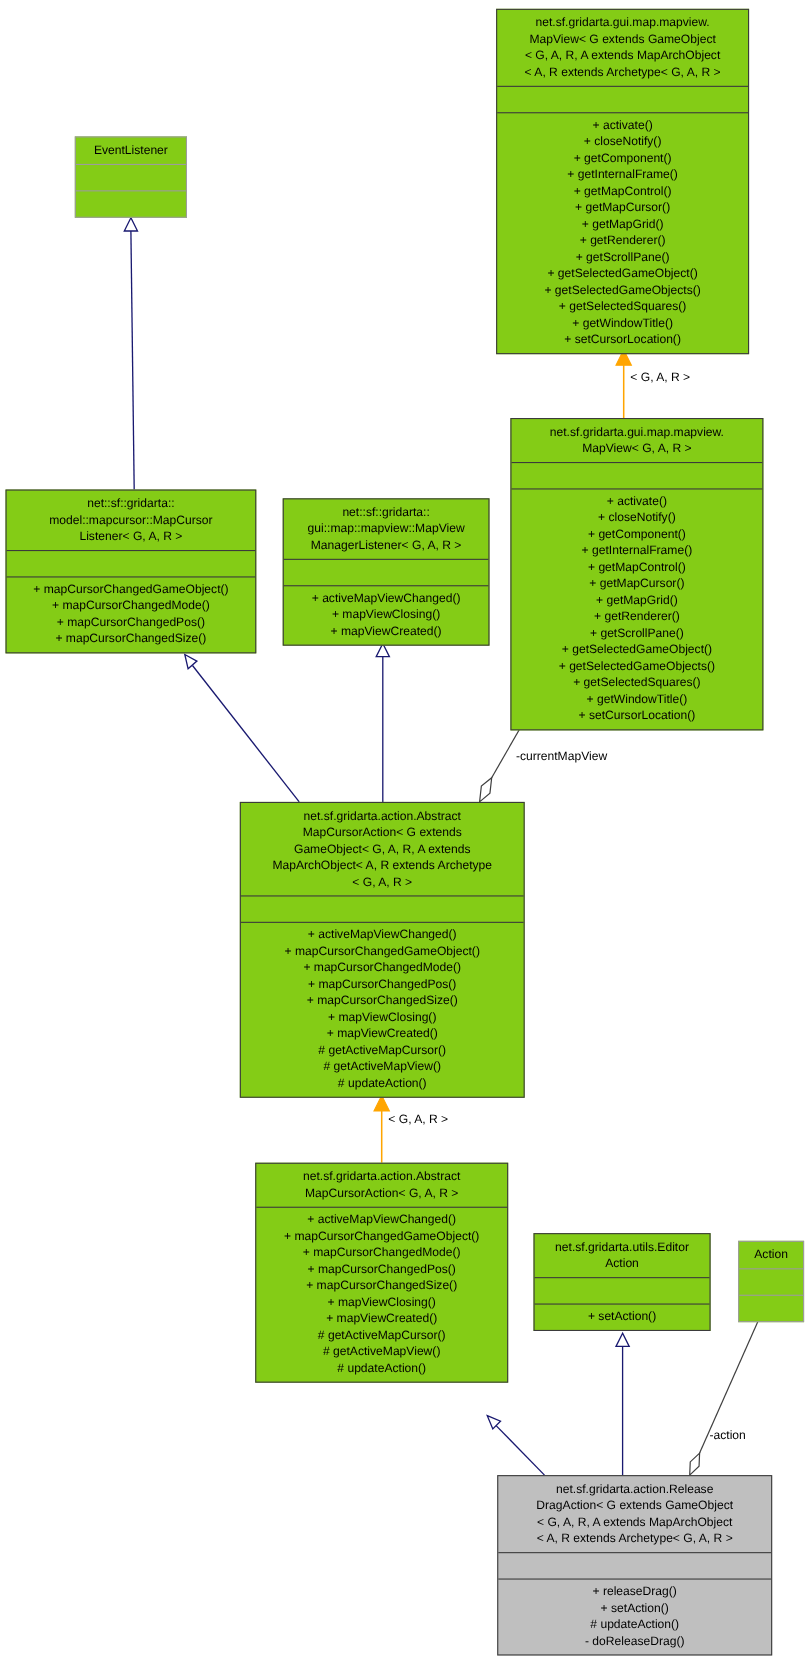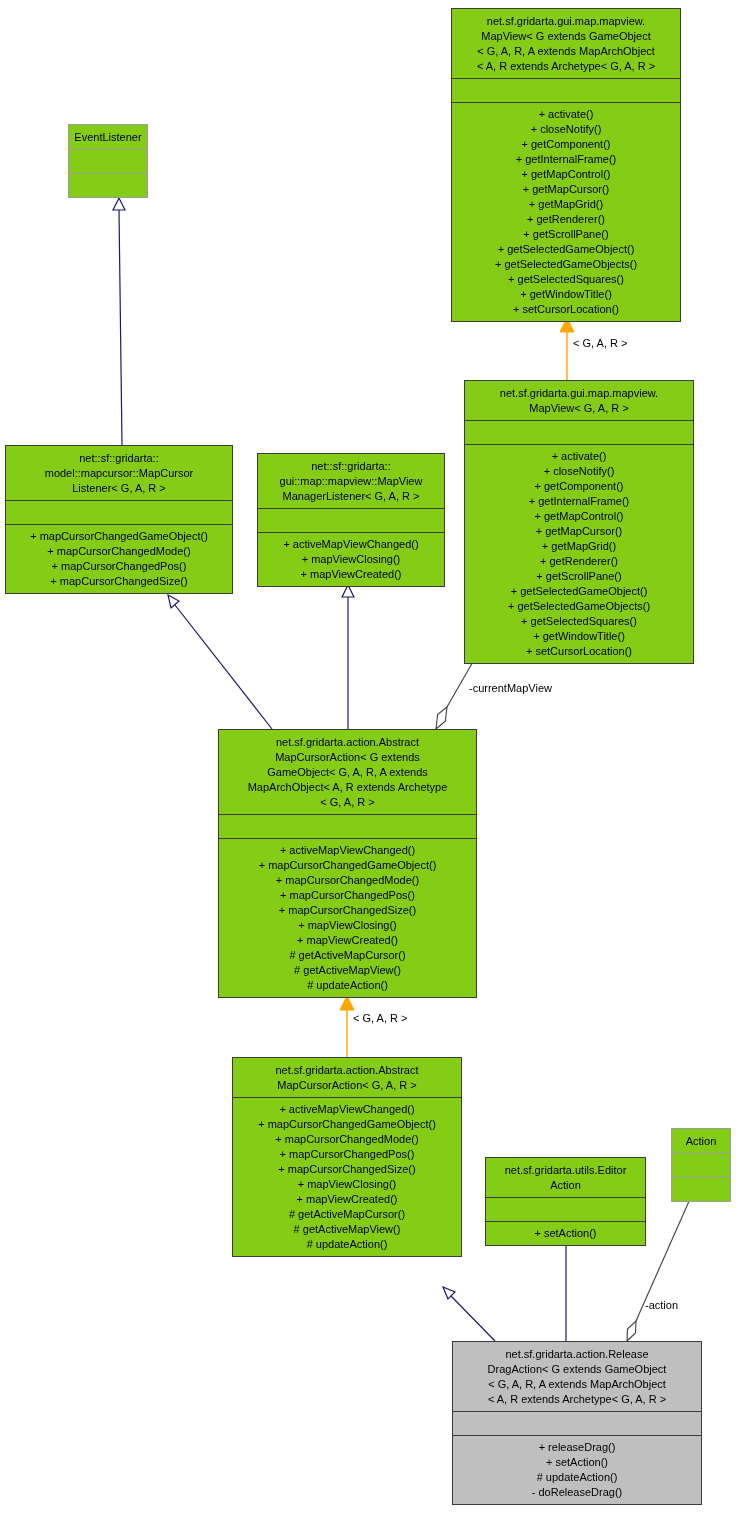--- a/index.html
+++ b/index.html
@@ -85,21 +85,21 @@
         <div class="uml-line">+ getRenderer()</div>
         <div class="uml-line">+ getScrollPane()</div>
         <div class="uml-line">+ getSelectedGameObject()</div>
         <div class="uml-line">+ getSelectedGameObjects()</div>
         <div class="uml-line">+ getSelectedSquares()</div>
         <div class="uml-line">+ getWindowTitle()</div>
         <div class="uml-line">+ setCursorLocation()</div>
       </div>
   </div>
 
-  <div class="uml-box ext" style="left:68px;top:124px;width:80px;">
+  <div class="uml-box ext" style="left:68px;top:124px;width:102px;">
     <div class="uml-title">EventListener</div>
     <div class="uml-empty"></div>
     <div class="uml-empty"></div>
   </div>
 
   <div class="uml-box" style="left:464px;top:380px;width:230px;">
     <div class="uml-title">net.sf.gridarta.gui.map.mapview.
 MapView&lt; G, A, R &gt;</div>
     <div class="uml-empty"></div>
     <div class="uml-methods">
@@ -176,21 +176,21 @@
         <div class="uml-line">+ mapCursorChangedPos()</div>
         <div class="uml-line">+ mapCursorChangedSize()</div>
         <div class="uml-line">+ mapViewClosing()</div>
         <div class="uml-line">+ mapViewCreated()</div>
         <div class="uml-line"># getActiveMapCursor()</div>
         <div class="uml-line"># getActiveMapView()</div>
         <div class="uml-line"># updateAction()</div>
       </div>
   </div>
 
-  <div class="uml-box" style="left:485px;top:1121px;width:161px;margin-top:36px;">
+  <div class="uml-box" style="left:485px;top:1121px;width:161px;">
     <div class="uml-title">net.sf.gridarta.utils.Editor
 Action</div>
     <div class="uml-empty"></div>
     <div class="uml-methods">
         <div class="uml-line">+ setAction()</div>
       </div>
   </div>
 
   <div class="uml-box ext" style="left:671px;top:1128px;width:60px;">
     <div class="uml-title">Action</div>

